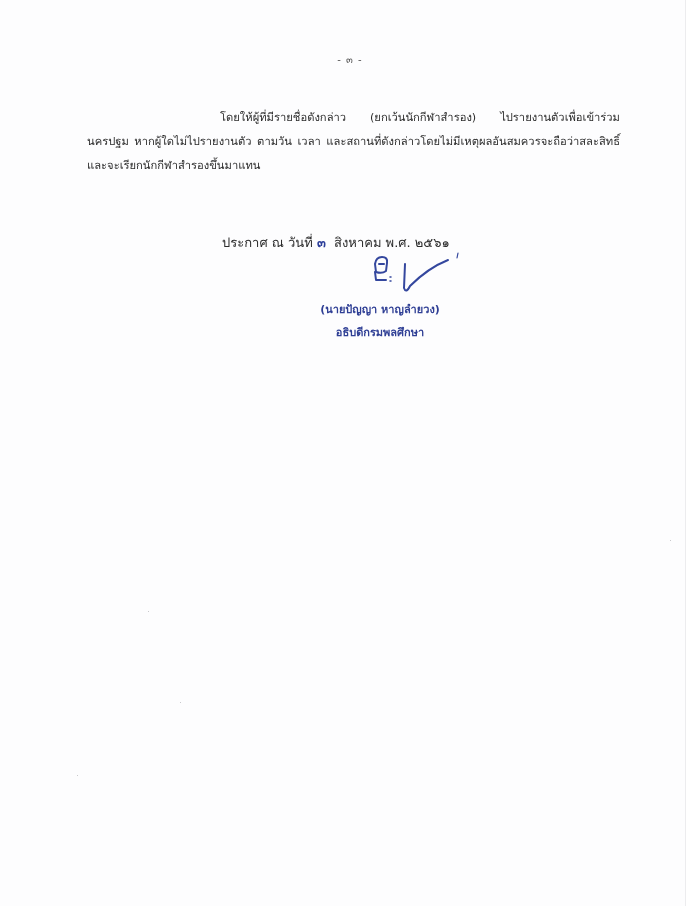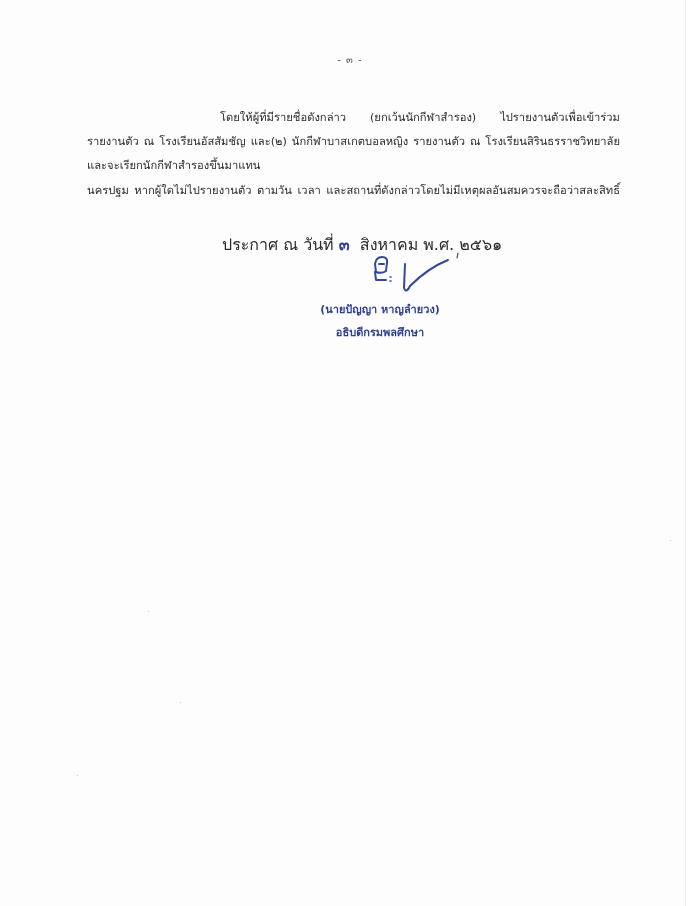--- a/index.html
+++ b/index.html
@@ -22,21 +22,21 @@
     }
     .body-text {
       position: absolute; left: 87px; top: 106px; width: 533px;
       font-size: 11.2px; line-height: 24.2px; color: #2b2b2b;
     }
     .line { white-space: nowrap; display: block; text-align: justify; text-align-last: justify; }
     .line.first { padding-left: 133px; }
     .line.last { text-align: left; text-align-last: left; }
     .date-line {
       position: absolute; left: 222px; top: 232px;
-      font-size: 16px; color: #2b2b2b; white-space: nowrap;
+      font-size: 13px; color: #2b2b2b; white-space: nowrap;
     }
     .date-line .day { color: #2d3f9a; font-weight: bold; }
     .signature { position: absolute; left: 370px; top: 250px; width: 110px; height: 55px; }
     .signer-name {
       position: absolute; left: 0; width: 760px; top: 300px;
       text-align: center; font-size: 11px; font-weight: bold; color: #2f3f95;
     }
     .signer-title {
       position: absolute; left: 0; width: 760px; top: 323px;
       text-align: center; font-size: 11px; font-weight: bold; color: #2f3f95;
@@ -45,23 +45,22 @@
   </style>
 </head>
 <body>
 
 <div class="page-edge"></div>
 
 <div class="page-number">- ๓ -</div>
 
 <div class="body-text">
   <span class="line first">โดยให้ผู้ที่มีรายชื่อดังกล่าว (ยกเว้นนักกีฬาสำรอง) ไปรายงานตัวเพื่อเข้าร่วม</span>
-  <span class="line">รายงานตัว ณ โรงเรียนอัสสัมชัญ และ(๒) นักกีฬาบาสเกตบอลหญิง รายงานตัว ณ โรงเรียนสิรินธรราชวิทยาลัย</span>
+  <span class="line">นครปฐม หากผู้ใดไม่ไปรายงานตัว ตามวัน เวลา และสถานที่ดังกล่าวโดยไม่มีเหตุผลอันสมควรจะถือว่าสละสิทธิ์</span>
   <span class="line last">และจะเรียกนักกีฬาสำรองขึ้นมาแทน</span>
-  <span class="line">นครปฐม หากผู้ใดไม่ไปรายงานตัว ตามวัน เวลา และสถานที่ดังกล่าวโดยไม่มีเหตุผลอันสมควรจะถือว่าสละสิทธิ์</span>
 </div>
 
 <div class="date-line">
   <span>ประกาศ ณ วันที่</span>
   <span class="day">๓</span>
   &nbsp;<span>สิงหาคม  พ.ศ.  ๒๕๖๑</span>
 </div>
 
 <svg class="signature" viewBox="0 0 110 55">
   <g fill="none" stroke="#34479e" stroke-width="2" stroke-linecap="round" stroke-linejoin="round">

